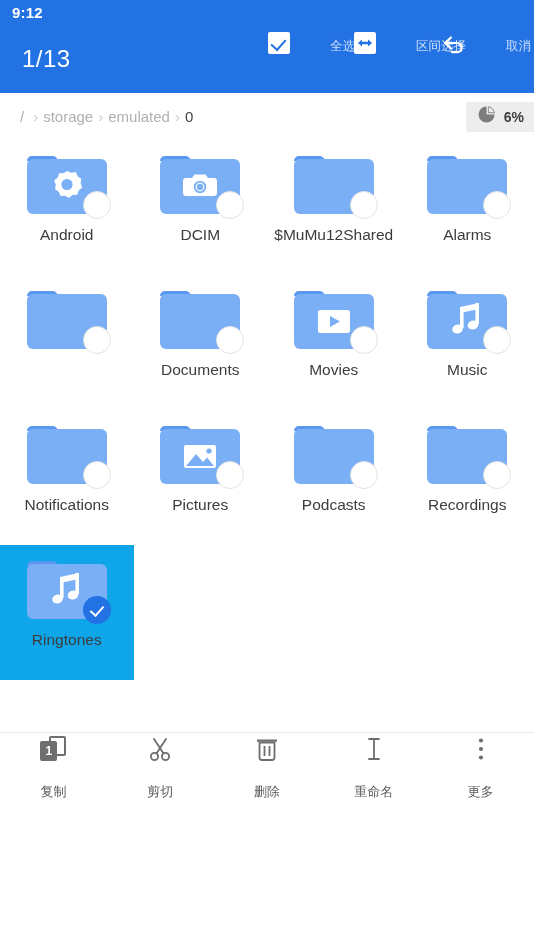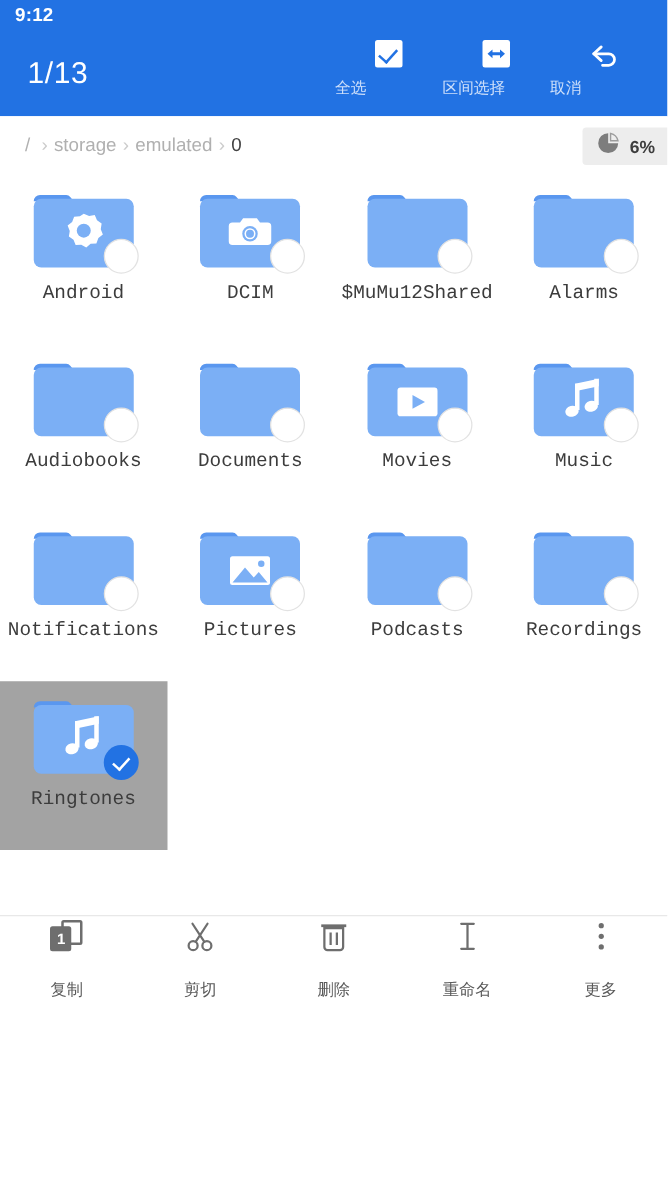--- a/index.html
+++ b/index.html
@@ -26,22 +26,23 @@
     position: absolute; left: 22px; top: 45px;
     color: #ffffff; font-size: 24px; font-weight: 400;
     letter-spacing: 0.5px;
   }
   .header-actions {
     position: absolute; right: 8px; top: 30px;
     display: flex; align-items: flex-start;
   }
   .hact {
     width: 86px;
-    display: flex; flex-direction: column; 
+    display: flex; flex-direction: row; align-items: center;
     cursor: pointer;
+    gap: 40px;
   }
   .hact .gl { height: 26px; display:flex; align-items:center; justify-content:center; }
   .hact .lb {
     margin-top: 6px; color: #cfe0fa; font-size: 12.5px;
     font-family: "DejaVu Sans", sans-serif; white-space: nowrap;
   }
   
   .icon-checkbox {
     width: 22px; height: 22px; background: #ffffff; border-radius: 2px;
     position: relative;
@@ -105,21 +106,21 @@
     display: grid;
     grid-template-columns: repeat(4, 133.5px);
     grid-auto-rows: 135px;
     align-content: start;
   }
   .cell {
     display: flex; flex-direction: column; align-items: center;
     padding-top: 11px;
     cursor: pointer;
   }
-  .cell.selected { background: #a3a3a3; }
+  .cell.selected { background: #0ea5e9; }
   .folder-wrap { position: relative; width: 84px; height: 66px; }
   .folder {
     position: absolute; left: 0; top: 0; width: 84px; height: 66px;
   }
   .sel-dot {
     position: absolute; right: -2px; bottom: -2px;
     width: 28px; height: 28px; border-radius: 50%;
     background: #ffffff; border: 1px solid #e2e2e2;
     box-sizing: border-box;
   }
@@ -129,21 +130,21 @@
   .sel-dot.checked::after {
     content: ""; position: absolute;
     left: 10px; top: 7px; width: 6px; height: 11px;
     border: solid #ffffff; border-width: 0 2.4px 2.4px 0;
     transform: rotate(42deg);
   }
   .cell-label {
     margin-top: 7px; width: 124px;
     text-align: center; font-size: 15.5px; color: #3c3c3c;
     line-height: 21px; word-break: break-word;
-    font-family: Liberation Mono, monospace;
+    font-family: Liberation Sans, sans-serif;
   }
 
   
   .bottombar {
     position: absolute; left: 0; bottom: 0;
     width: 534px; height: 69px;
     background: #ffffff;
     border-top: 1px solid #e8e8e8;
     display: flex; align-items: center;
   }
@@ -293,21 +294,20 @@
     </div>
 
     <div class="cell">
       <div class="folder-wrap">
         <svg class="folder" viewBox="0 0 84 66">
           <path d="M2 10 a5 5 0 0 1 5 -5 h21 a4 4 0 0 1 3.2 1.6 L34 10 Z" fill="#5a97ef"></path>
           <rect x="2" y="8" width="80" height="55" rx="6" fill="#7baff5"></rect>
         </svg>
         <div class="sel-dot"></div>
       </div>
-      <div class="cell-label">Audiobooks</div>
     </div>
 
     <div class="cell">
       <div class="folder-wrap">
         <svg class="folder" viewBox="0 0 84 66">
           <path d="M2 10 a5 5 0 0 1 5 -5 h21 a4 4 0 0 1 3.2 1.6 L34 10 Z" fill="#5a97ef"></path>
           <rect x="2" y="8" width="80" height="55" rx="6" fill="#7baff5"></rect>
         </svg>
         <div class="sel-dot"></div>
       </div>

